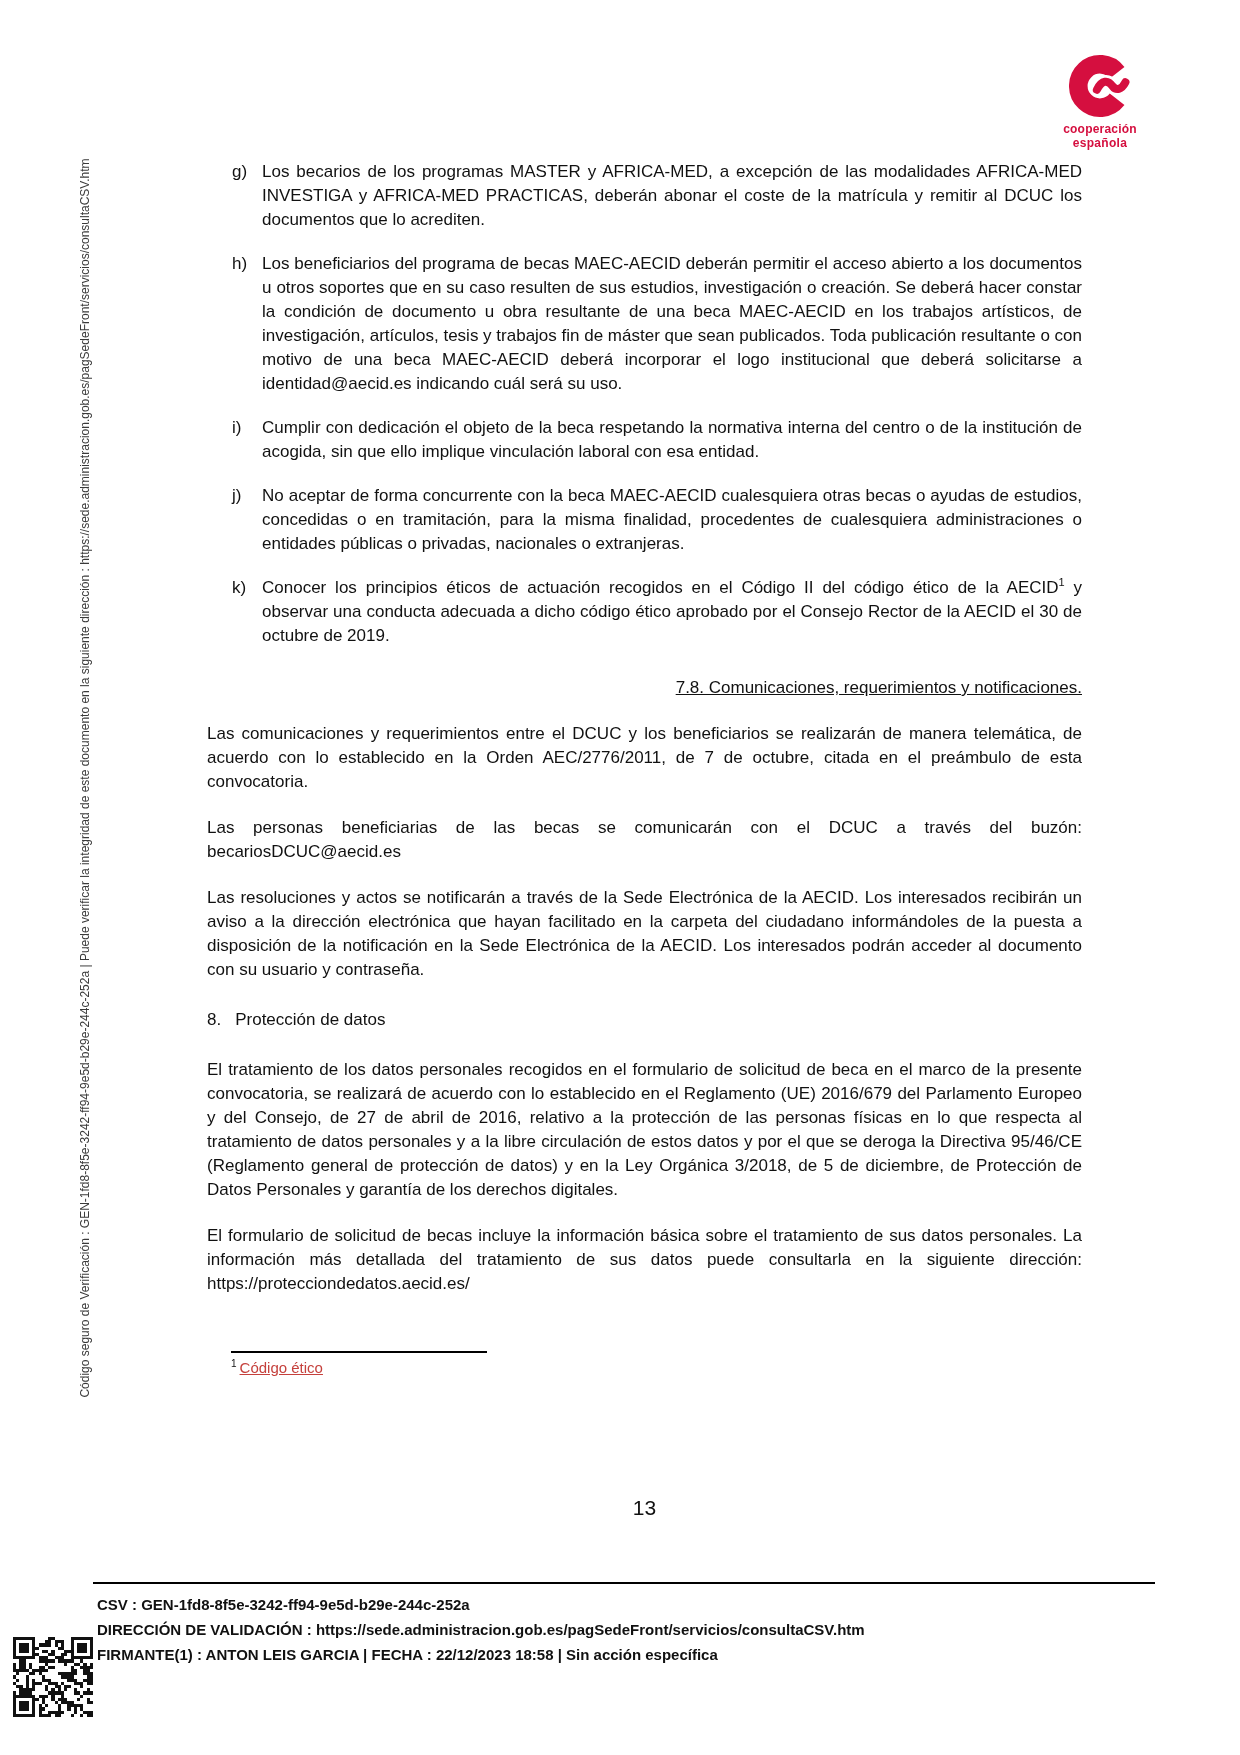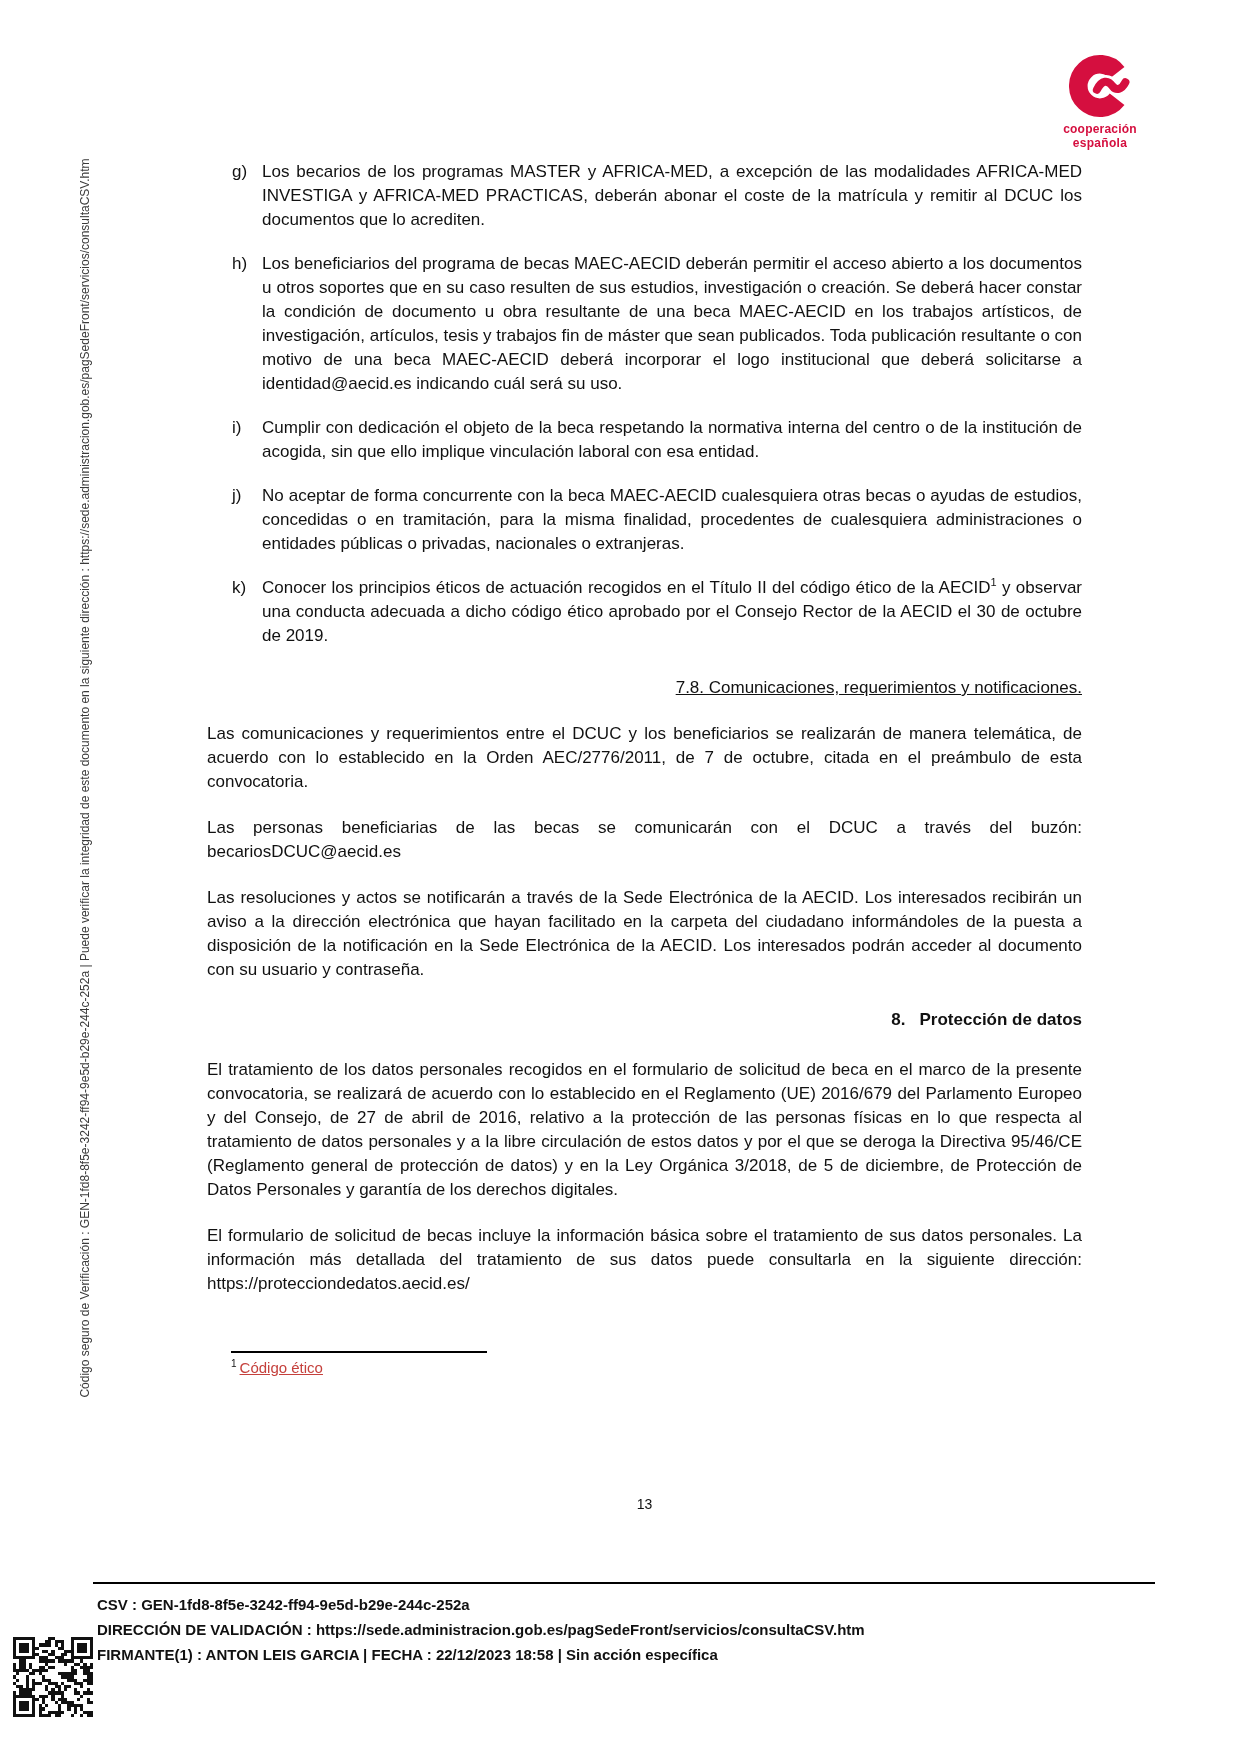--- a/index.html
+++ b/index.html
@@ -28,31 +28,31 @@
     font-size:17px; line-height:24px; text-align:justify;
   }
   .li { display:flex; margin:0 0 20px 0; }
   .li-letter { flex:none; width:55px; padding-left:25px; }
   .li-text { flex:1; text-align:justify; }
   .li.last { margin-bottom:28px; }
   sup.fn-ref { font-size:11px; line-height:0; vertical-align:super; }
 
   .sec78 { margin:0 0 22px 0; text-align:right;text-decoration:underline; }
   p.para { margin:0 0 22px 0; }
-  .h8 { margin:26px 0 26px 0; text-align:right; font-weight:bold; }
+  .h8 { margin:26px 0 26px 0; text-align:left; font-weight:normal; }
   .h8-num { margin-right:14px; }
 
   
   .footnote { position:absolute; left:231px; top:1351px; font-size:15px; }
   .footnote-rule { width:256px; border-top:2px solid #000; margin-bottom:5px; }
   .footnote sup { font-size:10px; color:#111; margin-right:3px; }
   .footnote a { color:#c5403c; text-decoration:underline; }
 
   
-  .page-number { position:absolute; left:207px; top:1496px; width:875px; text-align:center; font-size:14px; }
+  .page-number { position:absolute; left:207px; top:1496px; width:875px; text-align:center; font-size:21px; }
 
   
   .footer { position:absolute; left:93px; top:1582px; width:1062px; }
   .footer-rule { border-top:2px solid #000; margin-bottom:8px; }
   .footer-line { font-size:15px; font-weight:bold; line-height:25px; padding-left:4px; color:#111; }
 
   
   .qr { position:absolute; left:13px; top:1637px; width:80px; height:80px; }
 </style>
 </head>
@@ -89,21 +89,21 @@
       <div class="li-text">Cumplir con dedicación el objeto de la beca respetando la normativa interna del centro o de la institución de acogida, sin que ello implique vinculación laboral con esa entidad.</div>
     </div>
 
     <div class="li">
       <div class="li-letter">j)</div>
       <div class="li-text">No aceptar de forma concurrente con la beca MAEC-AECID cualesquiera otras becas o ayudas de estudios, concedidas o en tramitación, para la misma finalidad, procedentes de cualesquiera administraciones o entidades públicas o privadas, nacionales o extranjeras.</div>
     </div>
 
     <div class="li last">
       <div class="li-letter">k)</div>
-      <div class="li-text"><span>Conocer los principios éticos de actuación recogidos en el Título II del código ético de la AECID</span><sup class="fn-ref">1</sup><span> y observar una conducta adecuada a dicho código ético aprobado por el Consejo Rector de la AECID el 30 de octubre de 2019.</span></div>
+      <div class="li-text"><span>Conocer los principios éticos de actuación recogidos en el Código II del código ético de la AECID</span><sup class="fn-ref">1</sup><span> y observar una conducta adecuada a dicho código ético aprobado por el Consejo Rector de la AECID el 30 de octubre de 2019.</span></div>
     </div>
 
     <div class="sec78">7.8. Comunicaciones, requerimientos y notificaciones.</div>
 
     <p class="para">Las comunicaciones y requerimientos entre el DCUC y los beneficiarios se realizarán de manera telemática, de acuerdo con lo establecido en la Orden AEC/2776/2011, de 7 de octubre, citada en el preámbulo de esta convocatoria.</p>
     <p class="para">Las personas beneficiarias de las becas se comunicarán con el DCUC a través del buzón: becariosDCUC@aecid.es</p>
     <p class="para">Las resoluciones y actos se notificarán a través de la Sede Electrónica de la AECID. Los interesados recibirán un aviso a la dirección electrónica que hayan facilitado en la carpeta del ciudadano informándoles de la puesta a disposición de la notificación en la Sede Electrónica de la AECID. Los interesados podrán acceder al documento con su usuario y contraseña.</p>
 
     <div class="h8">
       <span class="h8-num">8.</span><span>Protección de datos</span>

